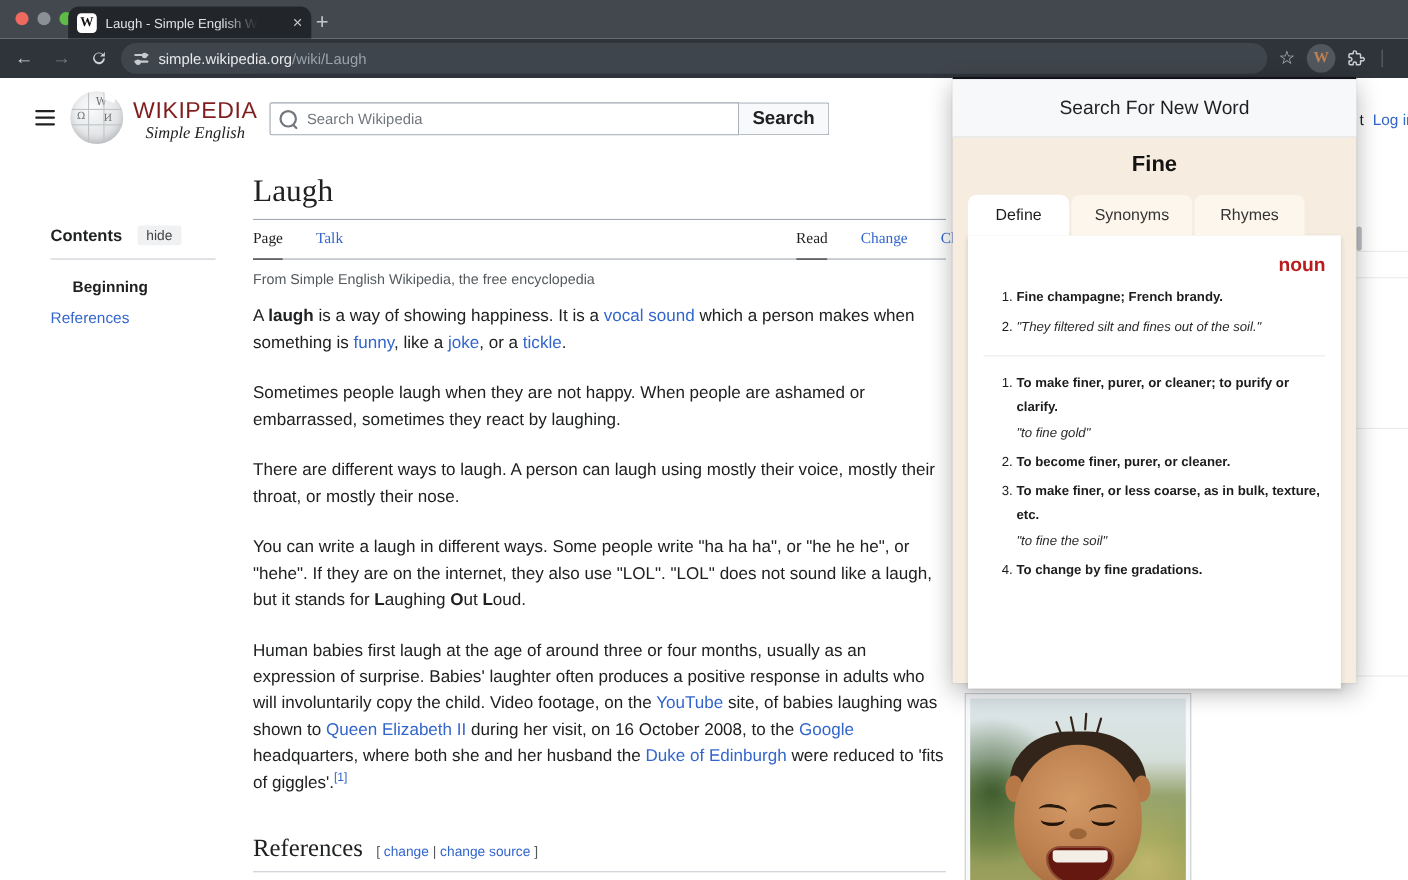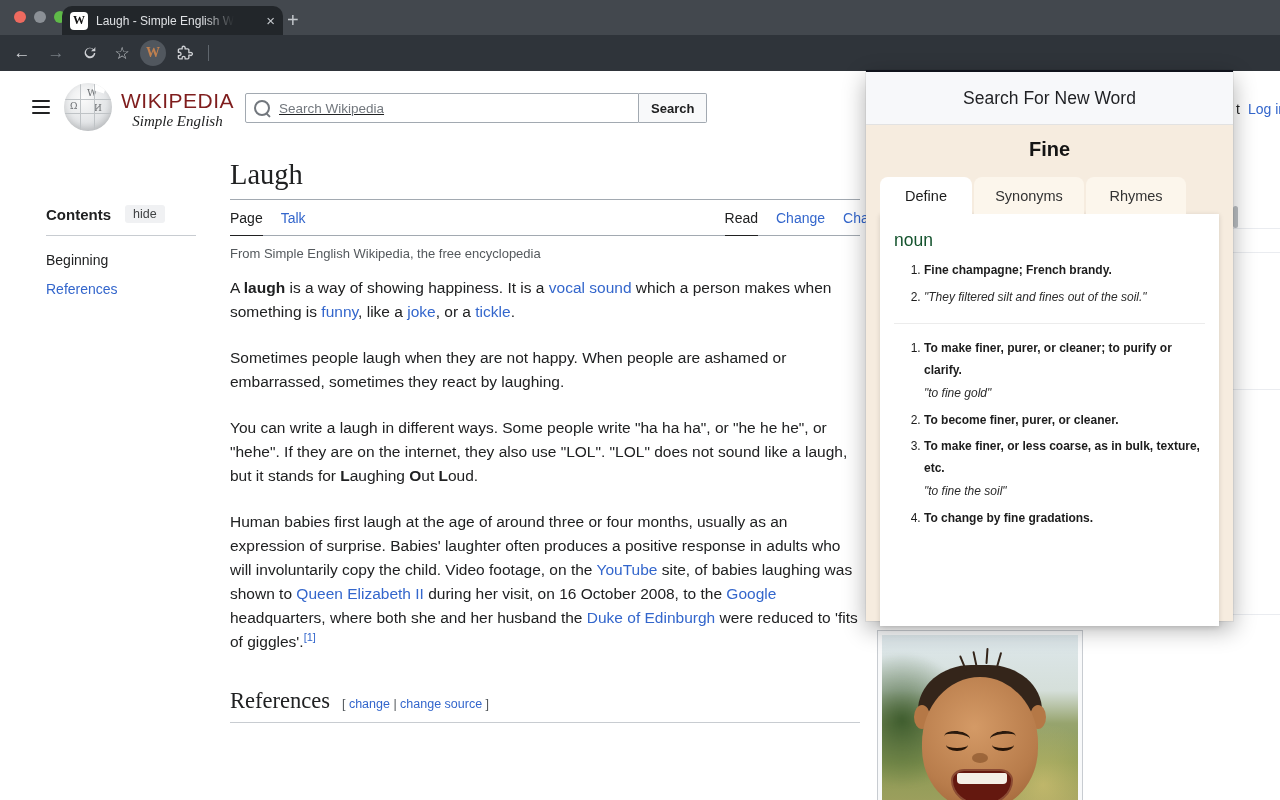--- a/index.html
+++ b/index.html
@@ -54,48 +54,48 @@
   .wlogo::after{content:"";position:absolute;left:16px;top:0;width:1px;height:48px;background:#bfc3c6;
     box-shadow:14px 0 0 #bfc3c6;}
   .wlogo i{position:absolute;font-style:normal;color:#6d7073;font-family:"DejaVu Serif",serif;}
   .wlogo .g1{left:6px;top:18px;font-size:9px;} .wlogo .g2{left:23px;top:4px;font-size:10px;}
   .wlogo .g3{left:30px;top:20px;font-size:9px;}
   .wlogo .notch{position:absolute;right:6px;top:-3px;width:12px;height:12px;background:#fff;transform:rotate(18deg);}
   .wordmark{position:absolute;left:121px;top:18px;text-align:center;}
   .wordmark .wm{font-family:Liberation Sans, sans-serif;font-size:21px;letter-spacing:.5px;color:#7f1d1d;}
   .wordmark .tg{font-family:"Liberation Serif","DejaVu Serif",serif;font-style:italic;font-size:15px;color:#202122;margin-top:0px;}
   .searchwrap{position:absolute;left:245px;top:22px;display:flex;height:30px;}
-  .searchbox{width:394px;height:30px;border:1px solid #a2a9b1;border-radius:2px 0 0 2px;box-sizing:border-box;
-    display:flex;align-items:center;padding:0 8px;gap:7px;background:#fff;text-decoration:underline;}
+  .searchbox{width:427px;height:30px;border:1px solid #a2a9b1;border-radius:2px 0 0 2px;box-sizing:border-box;
+    display:flex;align-items:center;padding:0 8px;gap:7px;background:#fff;}
   .searchbox input{border:none;outline:none;font-size:13.5px;flex:1;color:#202122;background:transparent;
     font-family:"Liberation Sans",sans-serif;}
   .searchbox input::placeholder{color:#72777d;}
   .mag{width:12px;height:12px;border:2px solid #72777d;border-radius:50%;position:relative;flex:none;}
   .mag::after{content:"";position:absolute;width:2px;height:6px;background:#72777d;left:11px;top:10px;
     transform:rotate(-45deg);border-radius:1px;}
   .searchbtn{height:30px;padding:0 12px;border:1px solid #a2a9b1;border-left:none;border-radius:0 2px 2px 0;
-    background:#f8f9fa;font-size:13px;font-weight:700;color:#202122;display:flex;align-items:center;box-sizing:border-box;}
+    background:#f8f9fa;font-size:17px;font-weight:700;color:#202122;display:flex;align-items:center;box-sizing:border-box;}
   .loginpartial{position:absolute;left:1236px;top:30px;font-size:14px;white-space:nowrap;}
   .loginpartial .pfx{color:#202122;margin-right:8px;}
   .loginpartial .lnk{color:var(--link);}
 
   .sidebar{position:absolute;left:46px;top:134px;width:150px;font-size:14px;}
   .sb-head{display:flex;align-items:center;gap:14px;}
   .sb-title{font-weight:700;font-size:15px;color:#202122;}
   .hide-chip{font-size:12.5px;color:#404244;background:#f0f1f3;border-radius:3px;padding:2px 8px;}
   .sb-divider{border:none;border-top:1px solid #c8ccd1;margin:12px 0 0 0;width:150px;}
-  .sb-item-active{font-weight:400;color:#202122;margin-top:16px;}
+  .sb-item-active{font-weight:700;color:#202122;margin-top:16px;margin-left:20px;}
   .sb-item-link{color:var(--link);margin-top:13px;}
 
   .content{position:absolute;left:230px;top:88px;width:630px;}
   h1.title{font-family:"Liberation Serif","DejaVu Serif",serif;font-weight:400;font-size:28.5px;margin:0;
     padding-bottom:8px;border-bottom:1px solid var(--divider);color:#202122;}
   .tabrow{display:flex;justify-content:space-between;align-items:flex-end;font-size:14px;
     border-bottom:1px solid var(--divider);margin-top:2px;position:relative;}
-  .tabrow .grp{display:flex;gap:18px;}
+  .tabrow .grp{display:flex;gap:30px;font-family:Liberation Serif, serif;}
   .tabrow .grp.right{margin-right:-78px;}
   .ttab{padding:8px 0 9px 0;}
   .ttab.active{color:#202122;border-bottom:1px solid #202122;margin-bottom:-1px;}
   .ttab.link{color:var(--link);}
   .fromline{font-size:13px;color:#54595d;margin-top:10px;}
   .paras p{font-size:15.5px;line-height:24px;margin:15px 0 22px 0;color:#202122;}
   .seg-b{font-weight:700;}
   .seg-l{color:var(--link);}
   .seg-sup{color:var(--link);font-size:11px;vertical-align:super;line-height:0;}
   .seg-gray{color:#54595d;}
@@ -145,21 +145,21 @@
     display:flex;align-items:center;justify-content:center;font-size:17.5px;color:#1f2023;}
   .popup-word{text-align:center;font-size:20px;font-weight:700;color:#141414;margin-top:13px;}
   .popup-tabs{display:flex;gap:2px;margin:16px 0 0 14px;}
   .ptab{height:37px;display:flex;align-items:center;justify-content:center;font-size:14.5px;color:#333;
     background:var(--popup_tab_inactive);border-radius:8px 8px 0 0;}
   .ptab.t0{width:92px;background:#fff;color:#1c1c1c;}
   .ptab.t1{width:110px;} .ptab.t2{width:100px;}
   .popup-card{margin:0 14px;background:#fff;height:412px;overflow:hidden;padding:16px 14px 0 14px;
     box-sizing:border-box;box-shadow:0 1px 5px rgba(0,0,0,.14);}
   .pos-section + .pos-section{border-top:1px solid #ececec;margin-top:15px;padding-top:14px;}
-  .pos{font-size:17.5px;font-weight:400;color:#14532d;margin:0 0 9px 0;}
+  .pos{font-size:17.5px;font-weight:700;color:#b91c1c;margin:0 0 9px 0;text-align:right;}
   ol.senses{margin:0;padding-left:30px;font-size:12px;line-height:21.5px;color:#1c1c1c;}
   ol.senses li{margin-bottom:5px;}
   .def{font-weight:700;}
   .example{font-style:italic;font-weight:400;color:#2b2b2b;margin:2px 0 3px 0;}
 </style>
 </head>
 <body>
 
 <div class="stage">
 
@@ -177,20 +177,29 @@
     <div class="newtab">+</div>
   </div>
 
   <div class="toolbar">
     <div class="navbtn">←</div>
     <div class="navbtn dim">→</div>
     <div class="navbtn">
       <svg width="16" height="16" viewBox="0 0 24 24">
         <path d="M17.65 6.35A8 8 0 1 0 20 12h-2.1a6 6 0 1 1-1.7-5.3L13.5 9.4H20V3z" fill="#ced0d4"></path>
       </svg>
+    </div>
+    <div class="omnibox">
+      <span class="tune">
+        <span class="r r1"></span>
+          <span class="r r2"></span>
+      </span>
+      <span class="url">
+        <span class="domain">simple.wikipedia.org</span><span class="path">/wiki/Laugh</span>
+      </span>
     </div>
     <div class="star">☆</div>
     <div class="ext-w">W</div>
     <div class="puzzle">
       <svg width="18" height="18" viewBox="0 0 24 24" fill="none" stroke="#ced0d4" stroke-width="1.8" stroke-linejoin="round">
         <path d="M20 11.5h-1.5V8a1.5 1.5 0 0 0-1.5-1.5h-3.5V5a2 2 0 1 0-4 0v1.5H6A1.5 1.5 0 0 0 4.5 8v3h1.3a2.2 2.2 0 1 1 0 4.4H4.5v3A1.5 1.5 0 0 0 6 19.9h3.5v-1.4a2 2 0 1 1 4 0v1.4H17a1.5 1.5 0 0 0 1.5-1.5v-3.5H20a2 2 0 1 0 0-3.4z"></path>
       </svg>
     </div>
     <div class="tb-divider"></div>
   </div>
@@ -250,20 +259,21 @@
           <span class="ttab link">Change</span>
           <span class="ttab link">Change source</span>
         </div>
       </div>
 
       <div class="fromline">From Simple English Wikipedia, the free encyclopedia</div>
 
       <div class="paras">
         <p><span class="seg-p">A </span><span class="seg-b">laugh</span><span class="seg-p"> is a way of showing happiness. It is a </span><span class="seg-l">vocal sound</span><span class="seg-p"> which a person makes when something is </span><span class="seg-l">funny</span><span class="seg-p">, like a </span><span class="seg-l">joke</span><span class="seg-p">, or a </span><span class="seg-l">tickle</span><span class="seg-p">.</span></p>
         <p><span class="seg-p">Sometimes people laugh when they are not happy. When people are ashamed or embarrassed, sometimes they react by laughing.</span></p>
+        <p><span class="seg-p">There are different ways to laugh. A person can laugh using mostly their voice, mostly their throat, or mostly their nose.</span></p>
         <p><span class="seg-p">You can write a laugh in different ways. Some people write "ha ha ha", or "he he he", or "hehe". If they are on the internet, they also use "LOL". "LOL" does not sound like a laugh, but it stands for </span><span class="seg-b">L</span><span class="seg-p">aughing </span><span class="seg-b">O</span><span class="seg-p">ut </span><span class="seg-b">L</span><span class="seg-p">oud.</span></p>
         <p><span class="seg-p">Human babies first laugh at the age of around three or four months, usually as an expression of surprise. Babies' laughter often produces a positive response in adults who will involuntarily copy the child. Video footage, on the </span><span class="seg-l">YouTube</span><span class="seg-p"> site, of babies laughing was shown to </span><span class="seg-l">Queen Elizabeth II</span><span class="seg-p"> during her visit, on 16 October 2008, to the </span><span class="seg-l">Google</span><span class="seg-p"> headquarters, where both she and her husband the </span><span class="seg-l">Duke of Edinburgh</span><span class="seg-p"> were reduced to 'fits of giggles'.</span><span class="seg-sup">[1]</span></p>
       </div>
 
       <div class="refs-head">
         <span class="refs-title">References</span>
         <span class="refs-edit"><span class="seg-gray">[ </span><span class="seg-l">change</span><span class="seg-gray"> | </span><span class="seg-l">change source</span><span class="seg-gray"> ]</span></span>
       </div>
 
     </div>

